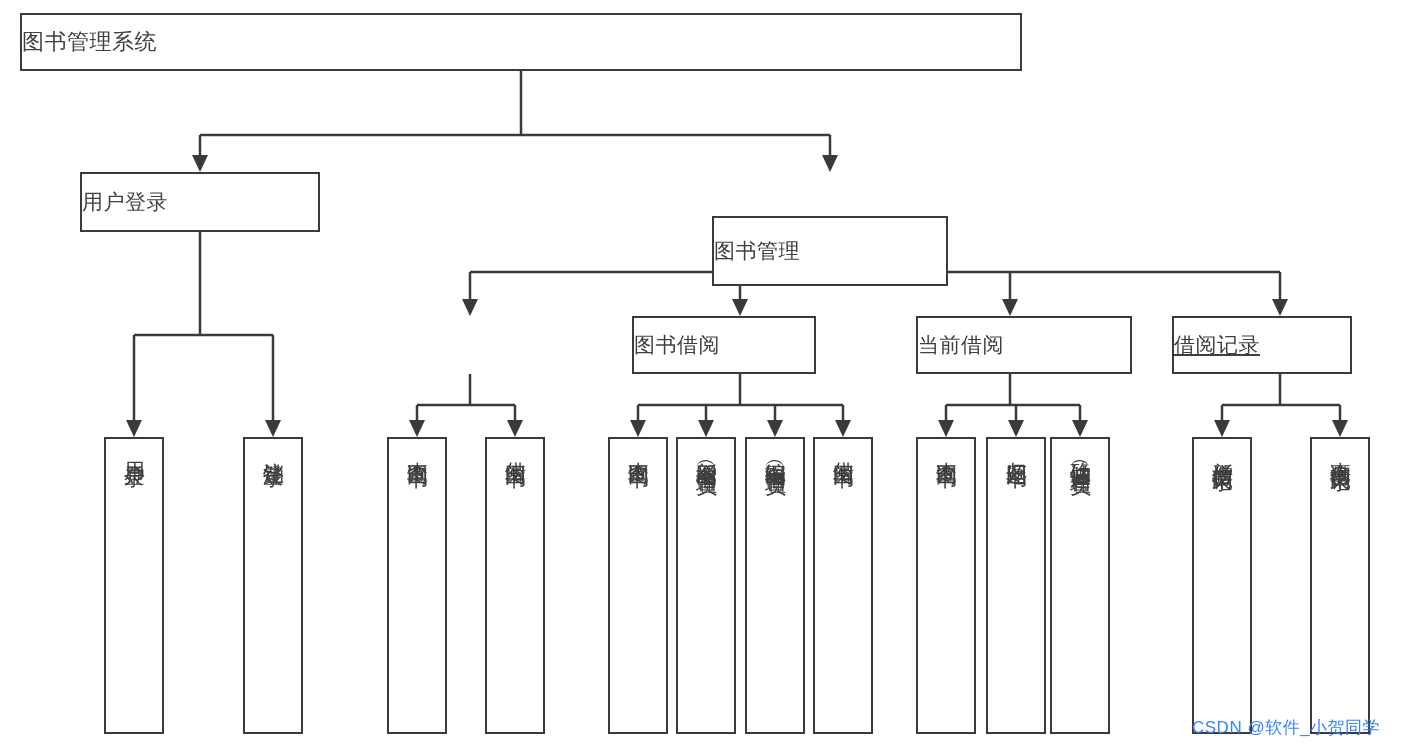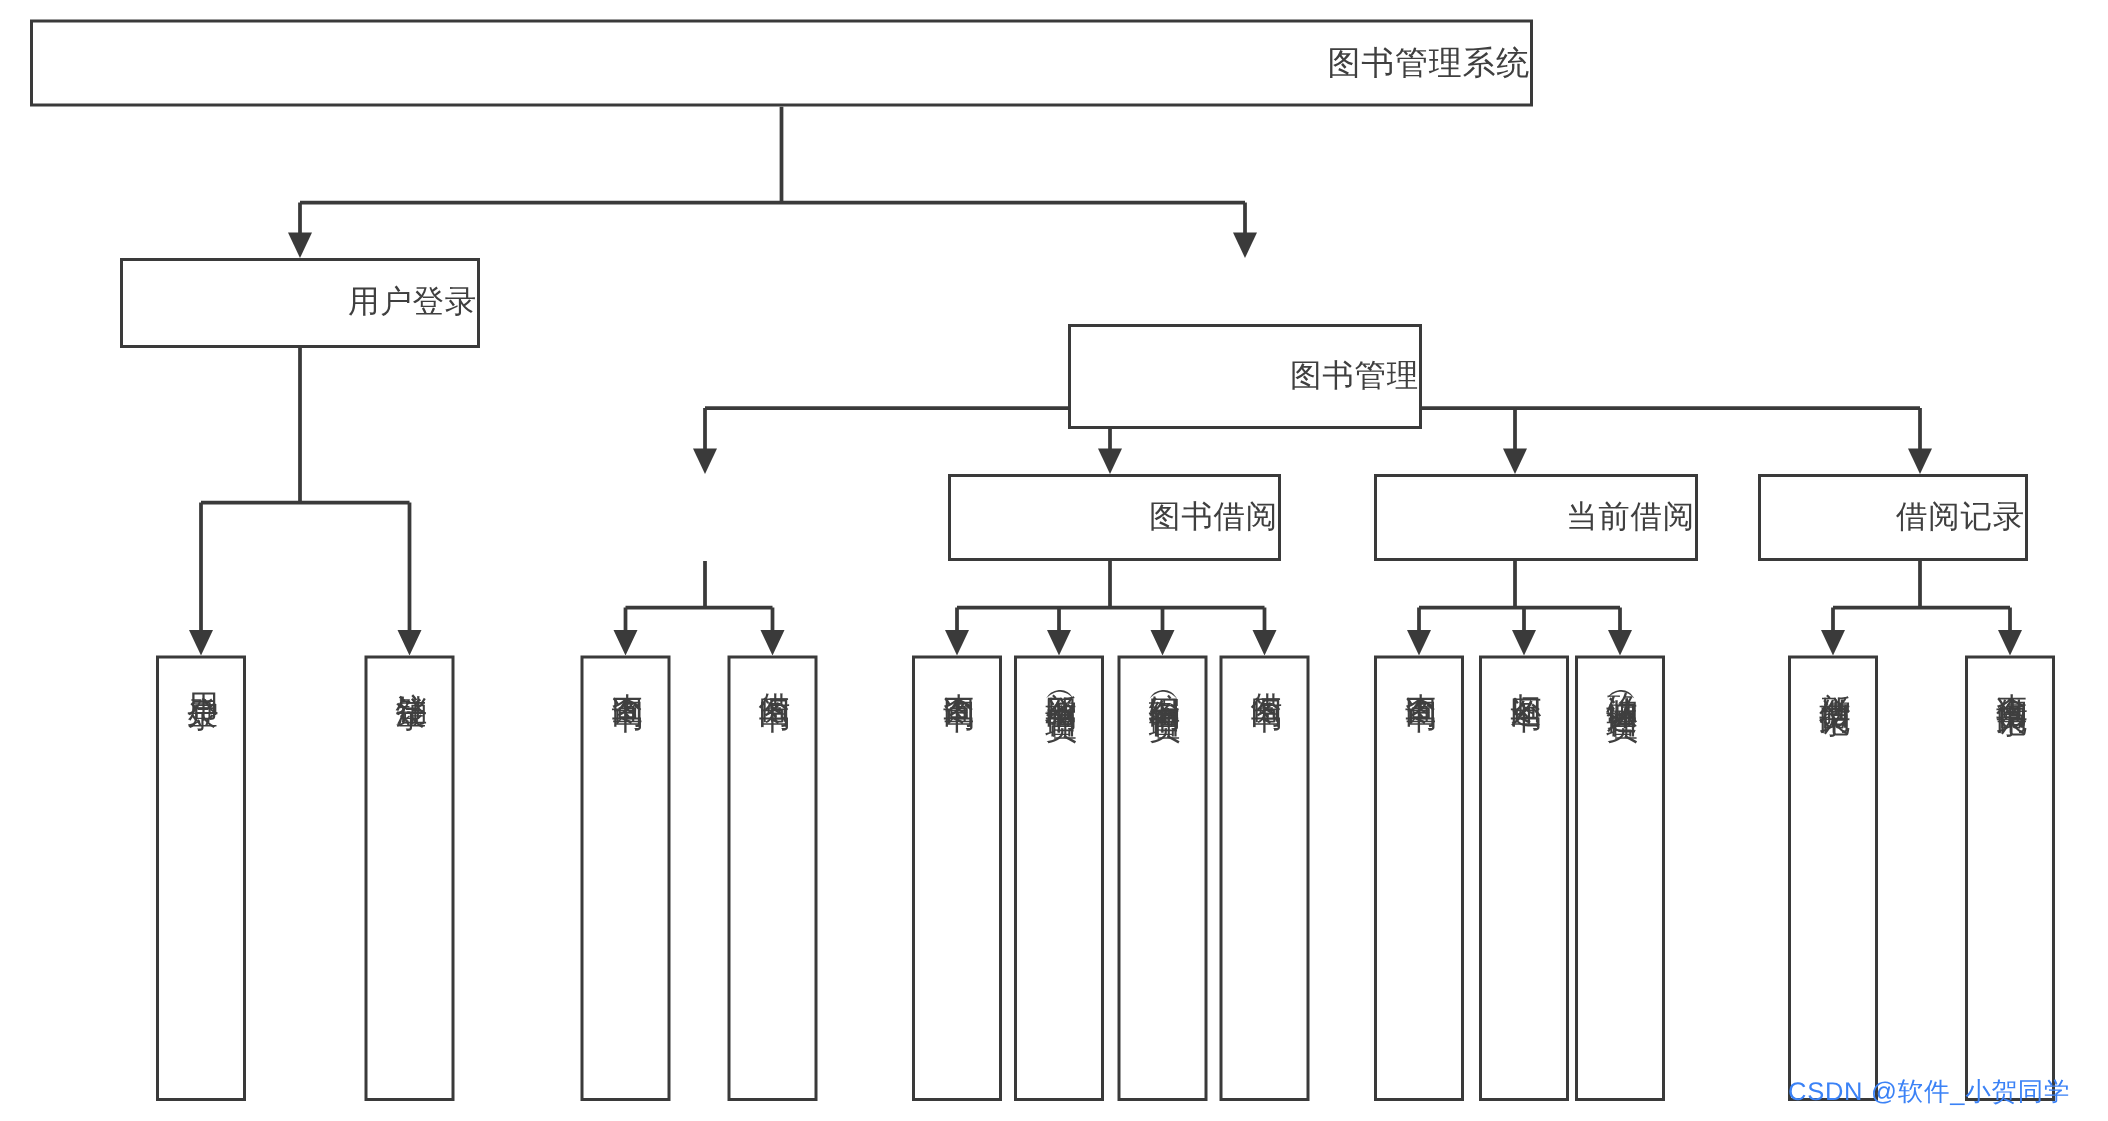--- a/index.html
+++ b/index.html
@@ -25,21 +25,21 @@
     height: 747px;
     pointer-events: none;
   }
   .node {
     position: absolute;
     box-sizing: border-box;
     background: #ffffff;
     border: 2px solid #3a3a3a;
     display: flex;
     align-items: center;
-    justify-content: flex-end;
+    justify-content: flex-start;
     color: #3f3f3f;
     line-height: 1.18;
     z-index: 2;
   }
   .node .label {
     display: block;
     text-align: center;
     white-space: nowrap;
   }
   .node.horizontal .label {
@@ -134,27 +134,27 @@
     <span class="label">图书管理系统</span>
   </div>
 
   <div class="node horizontal" style="left: 80px; top: 172px; width: 240px; height: 60px;">
     <span class="label">用户登录</span>
   </div>
   <div class="node horizontal" style="left: 712px; top: 172px; width: 236px; height: 70px; margin-top: 44px;">
     <span class="label">图书管理</span>
   </div>
 
-  <div class="node horizontal" style="left: 632px; top: 316px; width: 222px; height: 58px;">
+  <div class="node horizontal" style="left: 632px; top: 316px; width: 184px; height: 58px;">
     <span class="label">图书借阅</span>
   </div>
   <div class="node horizontal" style="left: 916px; top: 316px; width: 216px; height: 58px;">
     <span class="label">当前借阅</span>
   </div>
-  <div class="node horizontal" style="left: 1172px; top: 316px; width: 180px; height: 58px;">
+  <div class="node horizontal" style="left: 1172px; top: 316px; width: 180px; height: 58px; text-decoration: underline;">
     <span class="label">借阅记录</span>
   </div>
 
   <div class="node vertical" style="left: 104px; top: 437px; width: 60px; height: 297px;">
     <span class="label">用户登录</span>
   </div>
   <div class="node vertical" style="left: 243px; top: 437px; width: 60px; height: 297px;">
     <span class="label">注销登录</span>
   </div>
 

